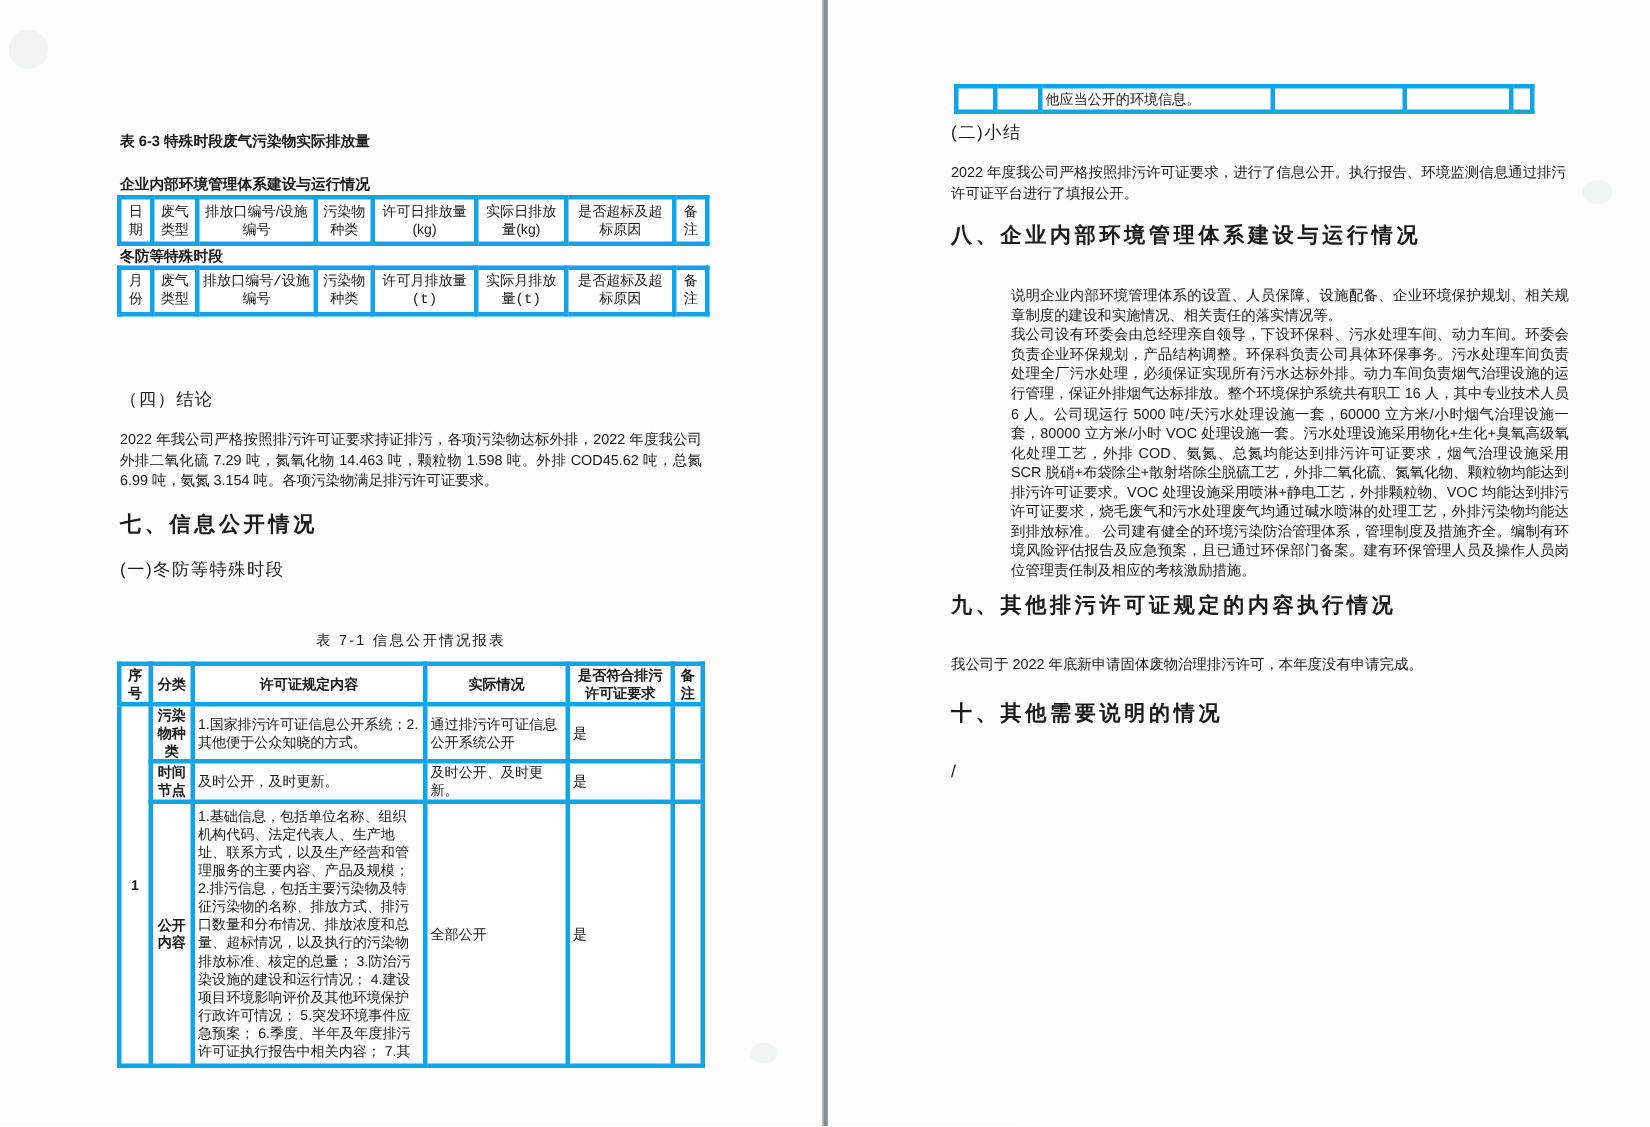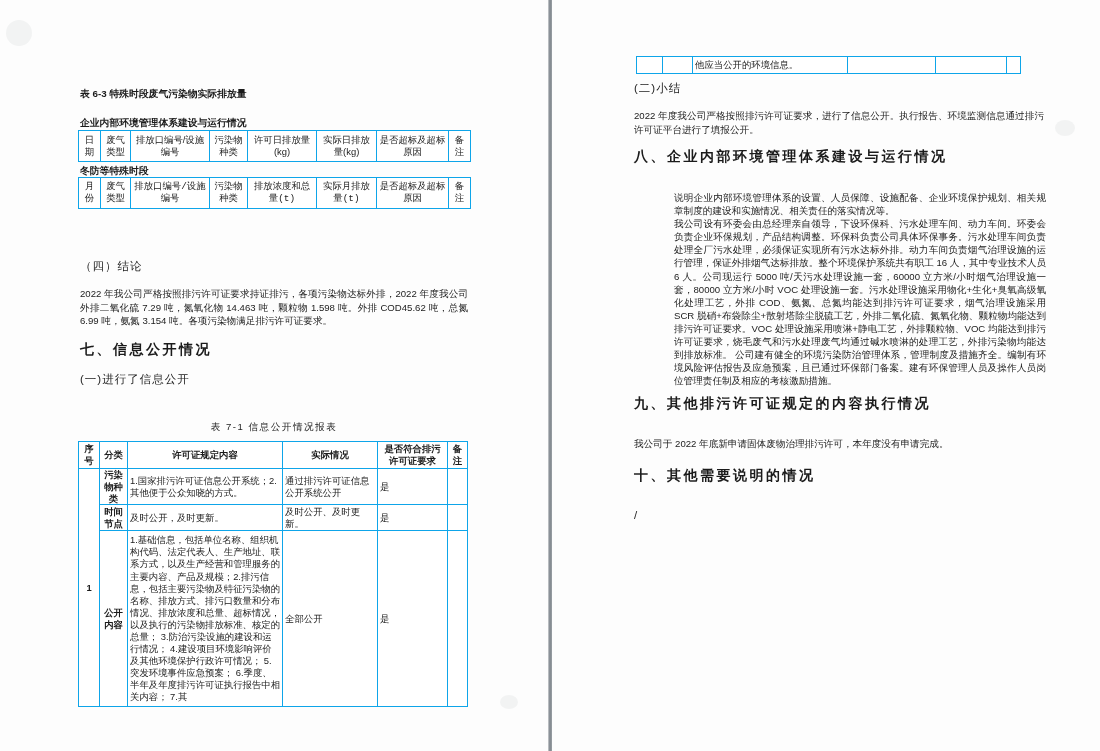--- a/index.html
+++ b/index.html
@@ -17,21 +17,21 @@
   .cap       { font-size:9.8px; font-weight:600; white-space:nowrap; }
   .sublabel  { font-size:9.8px; font-weight:600; white-space:nowrap; }
   .h-small   { font-size:11.5px; white-space:nowrap; letter-spacing:1px; }
   .h-big     { font-size:14px; font-weight:bold; white-space:nowrap; letter-spacing:2.5px; }
   .para      { font-size:9.6px; line-height:13.6px; text-align:justify; }
   .para-tight{ font-size:9.6px; line-height:13.1px; text-align:justify;margin-left:40px; }
   .tcap      { font-size:9.6px; letter-spacing:1.5px; text-align:center; }
 
   table.tbl { border-collapse:collapse; table-layout:fixed; background:#ffffff; }
   table.tbl td, table.tbl th {
-    border:1px solid #0ea5e9; font-size:9.4px; line-height:11.8px;
+    border:3px solid #0ea5e9; font-size:9.4px; line-height:11.8px;
     padding:0 2px; text-align:center; vertical-align:middle; font-weight:normal;
     overflow:hidden; word-break:break-all;
   }
   table.tbl .left { text-align:left; }
   table.tbl .bold { font-weight:bold; }
   table.tbl .longcell { line-height:12.1px; padding:1px 2px; }
 </style>
 </head>
 <body>
 
@@ -78,35 +78,35 @@
         <col style="width:60px">
         <col style="width:72px">
         <col style="width:22px">
     </colgroup>
     <tbody>
         <tr style="height:31px;">
       <td>月份</td>
       <td>废气类型</td>
       <td>排放口编号/设施编号</td>
       <td>污染物种类</td>
-      <td>排放浓度和总量(t)</td>
+      <td>许可月排放量(t)</td>
       <td>实际月排放量(t)</td>
       <td>是否超标及超标原因</td>
       <td>备注</td>
     </tr>
   </tbody>
     </table>
 
   <div class="blk h-small" style="left:80px; top:259px;">（四）结论</div>
 
   <div class="blk para" style="left:80px; top:287px; width:388px;">2022 年我公司严格按照排污许可证要求持证排污，各项污染物达标外排，2022 年度我公司外排二氧化硫 7.29 吨，氮氧化物 14.463 吨，颗粒物 1.598 吨。外排 COD45.62 吨，总氮 6.99 吨，氨氮 3.154 吨。各项污染物满足排污许可证要求。</div>
 
   <div class="blk h-big" style="left:80px; top:341px;">七、信息公开情况</div>
 
-  <div class="blk h-small" style="left:80px; top:372px;">(一)进行了信息公开</div>
+  <div class="blk h-small" style="left:80px; top:372px;">(一)冬防等特殊时段</div>
 
   <div class="blk tcap" style="left:78px; top:421px; width:392px;">表 7-1 信息公开情况报表</div>
 
   <table class="tbl blk" style="left:78px; top:441px; width:389px;">
     <colgroup>
       <col style="width:21px">
         <col style="width:28px">
         <col style="width:155px">
       <col style="width:95px">
         <col style="width:70px">

